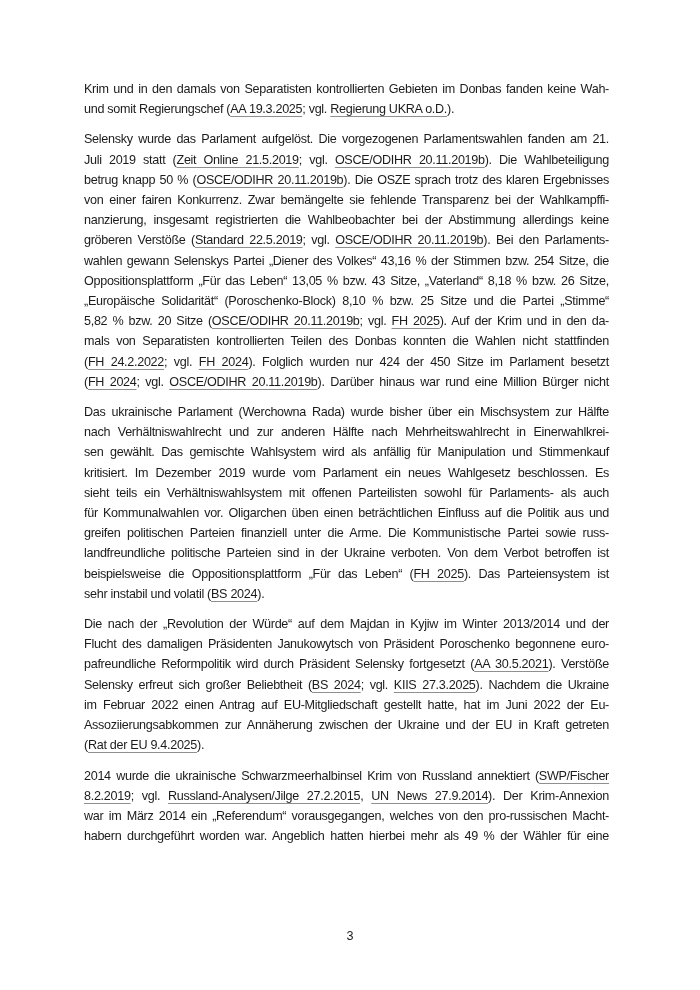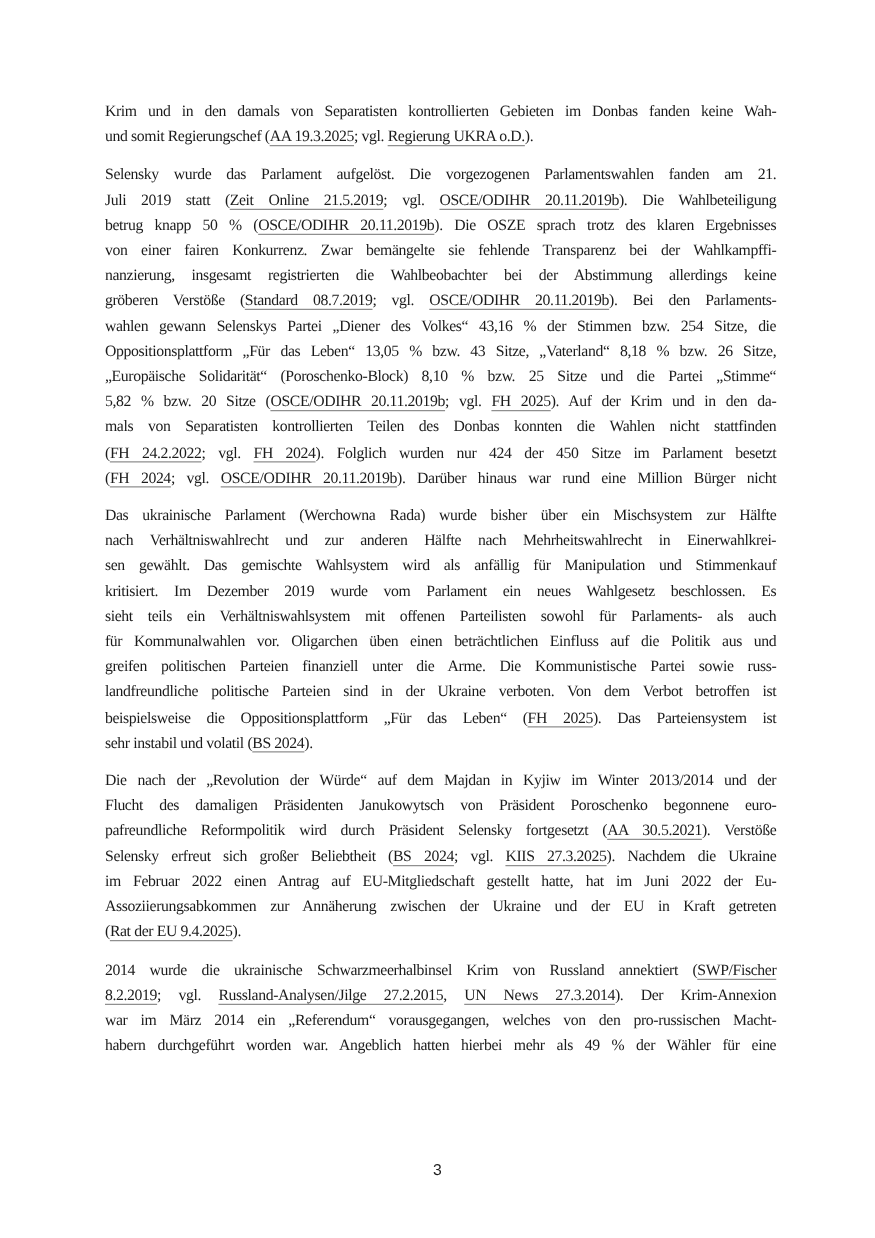--- a/index.html
+++ b/index.html
@@ -18,22 +18,21 @@
     height: 990px;
     background: #ffffff;
   }
   .doc {
     position: absolute;
     left: 84px;
     top: 79px;
     width: 537px;
   }
   .para {
-    margin: 0 0 10px 0;
-    font-family: Liberation Serif, serif;
+    margin: 0 12px 10px 0;
   }
   .line {
     display: block;
     font-size: 12.6px;
     line-height: 20.2px;
     letter-spacing: -0.3px;
     text-align: justify;
     text-align-last: justify;
     white-space: nowrap; 
     color: #1b1b1b;
@@ -66,21 +65,21 @@
       <div class="para">
         <div class="line" style="white-space: normal;"><span>Krim und in den damals von Separatisten kontrollierten Gebieten im Donbas fanden keine Wah-</span></div>
         <div class="line lastline" style="white-space: normal;"><span>und somit Regierungschef (</span><span class="cite">AA 19.3.2025</span><span>; vgl. </span><span class="cite">Regierung UKRA o.D.</span><span>).</span></div>
       </div>
       <div class="para">
         <div class="line" style="white-space: normal;"><span>Selensky wurde das Parlament aufgelöst. Die vorgezogenen Parlamentswahlen fanden am 21.</span></div>
         <div class="line" style="white-space: normal;"><span>Juli 2019 statt (</span><span class="cite">Zeit Online 21.5.2019</span><span>; vgl. </span><span class="cite">OSCE/ODIHR 20.11.2019b</span><span>). Die Wahlbeteiligung</span></div>
         <div class="line" style="white-space: normal;"><span>betrug knapp 50 % (</span><span class="cite">OSCE/ODIHR 20.11.2019b</span><span>). Die OSZE sprach trotz des klaren Ergebnisses</span></div>
         <div class="line" style="white-space: normal;"><span>von einer fairen Konkurrenz. Zwar bemängelte sie fehlende Transparenz bei der Wahlkampffi-</span></div>
         <div class="line" style="white-space: normal;"><span>nanzierung, insgesamt registrierten die Wahlbeobachter bei der Abstimmung allerdings keine</span></div>
-        <div class="line" style="white-space: normal;"><span>gröberen Verstöße (</span><span class="cite">Standard 08.7.2019</span><span>; vgl. </span><span class="cite">OSCE/ODIHR 20.11.2019b</span><span>). Bei den Parlaments-</span></div>
+        <div class="line" style="white-space: normal;"><span>gröberen Verstöße (</span><span class="cite">Standard 22.5.2019</span><span>; vgl. </span><span class="cite">OSCE/ODIHR 20.11.2019b</span><span>). Bei den Parlaments-</span></div>
         <div class="line" style="white-space: normal;"><span>wahlen gewann Selenskys Partei „Diener des Volkes“ 43,16 % der Stimmen bzw. 254 Sitze, die</span></div>
         <div class="line" style="white-space: normal;"><span>Oppositionsplattform „Für das Leben“ 13,05 % bzw. 43 Sitze, „Vaterland“ 8,18 % bzw. 26 Sitze,</span></div>
         <div class="line" style="white-space: normal;"><span>„Europäische Solidarität“ (Poroschenko-Block) 8,10 % bzw. 25 Sitze und die Partei „Stimme“</span></div>
         <div class="line" style="white-space: normal;"><span>5,82 % bzw. 20 Sitze (</span><span class="cite">OSCE/ODIHR 20.11.2019b</span><span>; vgl. </span><span class="cite">FH 2025</span><span>). Auf der Krim und in den da-</span></div>
         <div class="line" style="white-space: normal;"><span>mals von Separatisten kontrollierten Teilen des Donbas konnten die Wahlen nicht stattfinden</span></div>
         <div class="line" style="white-space: normal;"><span>(</span><span class="cite">FH 24.2.2022</span><span>; vgl. </span><span class="cite">FH 2024</span><span>). Folglich wurden nur 424 der 450 Sitze im Parlament besetzt</span></div>
         <div class="line" style="white-space: normal;"><span>(</span><span class="cite">FH 2024</span><span>; vgl. </span><span class="cite">OSCE/ODIHR 20.11.2019b</span><span>). Darüber hinaus war rund eine Million Bürger nicht</span></div>
       </div>
       <div class="para">
         <div class="line" style="white-space: normal;"><span>Das ukrainische Parlament (Werchowna Rada) wurde bisher über ein Mischsystem zur Hälfte</span></div>
@@ -98,19 +97,19 @@
         <div class="line" style="white-space: normal;"><span>Die nach der „Revolution der Würde“ auf dem Majdan in Kyjiw im Winter 2013/2014 und der</span></div>
         <div class="line" style="white-space: normal;"><span>Flucht des damaligen Präsidenten Janukowytsch von Präsident Poroschenko begonnene euro-</span></div>
         <div class="line" style="white-space: normal;"><span>pafreundliche Reformpolitik wird durch Präsident Selensky fortgesetzt (</span><span class="cite">AA 30.5.2021</span><span>). Verstöße</span></div>
         <div class="line" style="white-space: normal;"><span>Selensky erfreut sich großer Beliebtheit (</span><span class="cite">BS 2024</span><span>; vgl. </span><span class="cite">KIIS 27.3.2025</span><span>). Nachdem die Ukraine</span></div>
         <div class="line" style="white-space: normal;"><span>im Februar 2022 einen Antrag auf EU-Mitgliedschaft gestellt hatte, hat im Juni 2022 der Eu-</span></div>
         <div class="line" style="white-space: normal;"><span>Assoziierungsabkommen zur Annäherung zwischen der Ukraine und der EU in Kraft getreten</span></div>
         <div class="line lastline" style="white-space: normal;"><span>(</span><span class="cite">Rat der EU 9.4.2025</span><span>).</span></div>
       </div>
       <div class="para">
         <div class="line" style="white-space: normal;"><span>2014 wurde die ukrainische Schwarzmeerhalbinsel Krim von Russland annektiert (</span><span class="cite">SWP/Fischer</span></div>
-        <div class="line" style="white-space: normal;"><span class="cite">8.2.2019</span><span>; vgl. </span><span class="cite">Russland-Analysen/Jilge 27.2.2015</span><span>, </span><span class="cite">UN News 27.3.2014</span><span>). Der Krim-Annexion</span></div>
+        <div class="line" style="white-space: normal;"><span class="cite">8.2.2019</span><span>; vgl. </span><span class="cite">Russland-Analysen/Jilge 27.2.2015</span><span>, </span><span class="cite">UN News 27.9.2014</span><span>). Der Krim-Annexion</span></div>
         <div class="line" style="white-space: normal;"><span>war im März 2014 ein „Referendum“ vorausgegangen, welches von den pro-russischen Macht-</span></div>
         <div class="line" style="white-space: normal;"><span>habern durchgeführt worden war. Angeblich hatten hierbei mehr als 49 % der Wähler für eine</span></div>
       </div>
     </div>
   <div class="pagenum">3</div>
 </div>
 
 </body></html>

